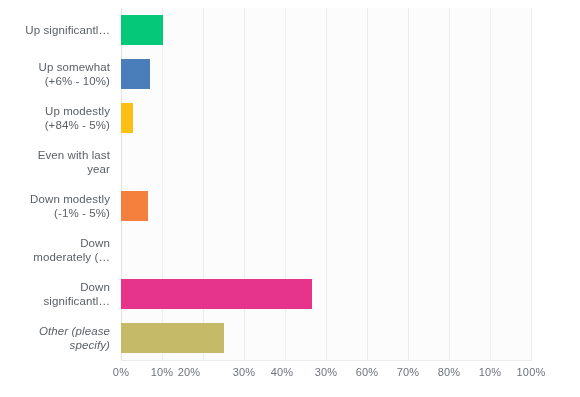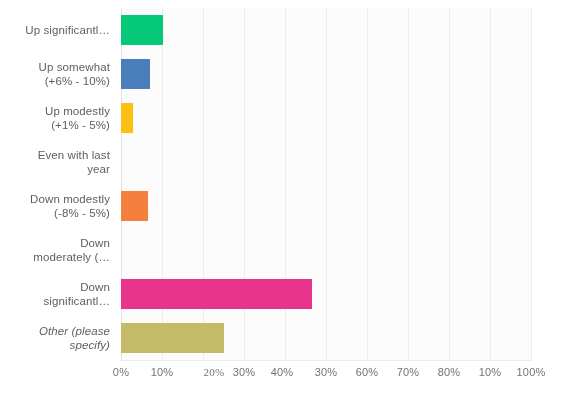--- a/index.html
+++ b/index.html
@@ -134,30 +134,30 @@
         <div class="cat-label">Up significantl…</div>
         <div class="bar" title="Up significantl…: 10.3%" style="width: 42.23px; height: 30px; top: 7px; background: rgb(5, 200, 120);"></div>
       </div>
       <div class="row" style="top: 44px; height: 44px;">
         <div class="cat-label">Up somewhat
 (+6% - 10%)</div>
         <div class="bar" title="Up somewhat (+6% - 10%): 7%" style="width: 28.7px; height: 30px; top: 7px; background: rgb(74, 126, 187);"></div>
       </div>
       <div class="row" style="top: 88px; height: 44px;">
         <div class="cat-label">Up modestly
-(+1% - 5%)</div>
+(+84% - 5%)</div>
         <div class="bar" title="Up modestly (+1% - 5%): 3%" style="width: 12.3px; height: 30px; top: 7px; background: rgb(252, 191, 20);"></div>
       </div>
       <div class="row" style="top: 132px; height: 44px;">
         <div class="cat-label">Even with last
 year</div>
       </div>
       <div class="row" style="top: 176px; height: 44px;">
         <div class="cat-label">Down modestly
-(-8% - 5%)</div>
+(-1% - 5%)</div>
         <div class="bar" title="Down modestly (-1% - 5%): 6.5%" style="width: 26.65px; height: 30px; top: 7px; background: rgb(245, 128, 62);"></div>
       </div>
       <div class="row" style="top: 220px; height: 44px;">
         <div class="cat-label">Down
 moderately (…</div>
       </div>
       <div class="row" style="top: 264px; height: 44px;">
         <div class="cat-label">Down
 significantl…</div>
         <div class="bar" title="Down significantl…: 46.5%" style="width: 190.65px; height: 30px; top: 7px; background: rgb(230, 51, 140);"></div>
@@ -165,21 +165,21 @@
       <div class="row" style="top: 308px; height: 44px; font-style: italic;">
         <div class="cat-label">Other (please
 specify)</div>
         <div class="bar" title="Other (please specify): 25%" style="width: 102.5px; height: 30px; top: 7px; background: rgb(196, 186, 104);"></div>
       </div>
     </div>
 
   <div class="x-axis">
       <div class="x-tick" style="left: 121px;">0%</div>
       <div class="x-tick" style="left: 162px;">10%</div>
-      <div class="x-tick" style="left: 214px; font-family: Liberation Serif, serif;">20%</div>
+      <div class="x-tick" style="left: 189px;">20%</div>
       <div class="x-tick" style="left: 244px;">30%</div>
       <div class="x-tick" style="left: 282px;">40%</div>
       <div class="x-tick" style="left: 326px;">30%</div>
       <div class="x-tick" style="left: 367px; text-align: center;">60%</div>
       <div class="x-tick" style="left: 408px;">70%</div>
       <div class="x-tick" style="left: 449px;">80%</div>
       <div class="x-tick" style="left: 490px;">10%</div>
       <div class="x-tick" style="left: 531px;">100%</div>
     </div>
 

